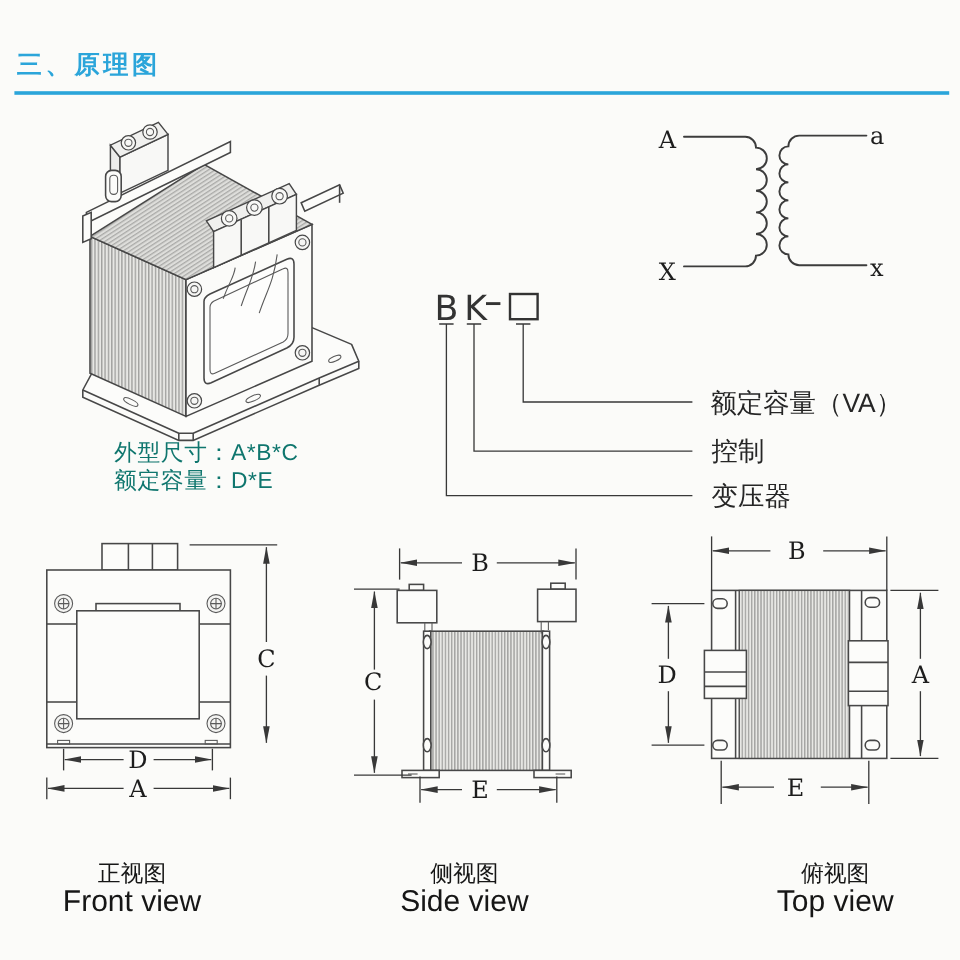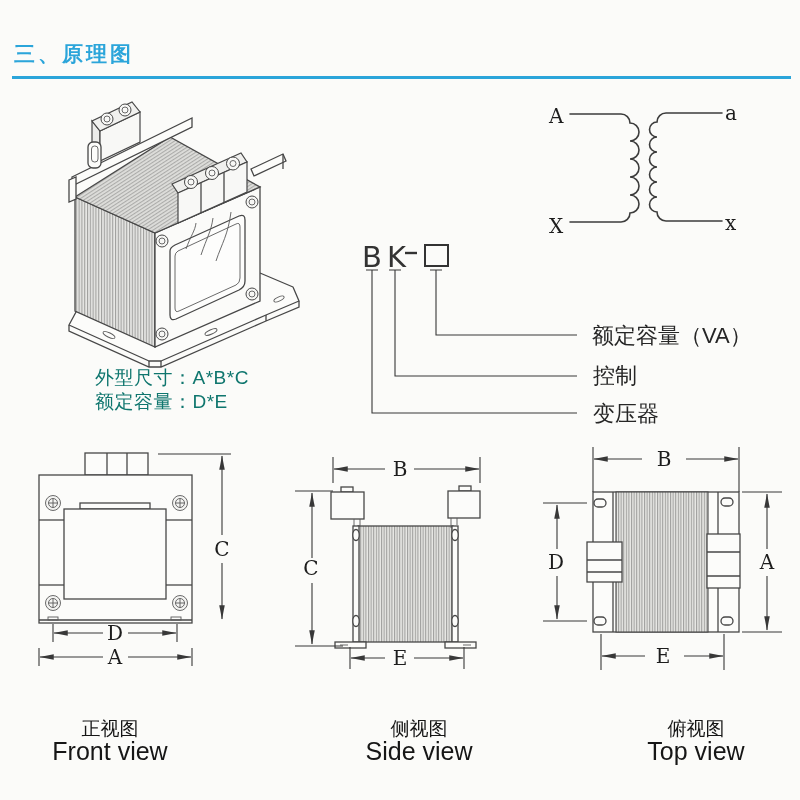--- a/index.html
+++ b/index.html
@@ -296,20 +296,20 @@
   <text x="124" y="24" text-anchor="middle">B</text>
   <text x="16" y="127" text-anchor="middle">D</text>
   <text x="227" y="127" text-anchor="middle">A</text>
   <text x="123" y="221" text-anchor="middle">E</text>
 </svg>
 
 <div class="abs caption" style="left:30px">
   <div>正视图</div>
   <div class="en">Front view</div>
 </div>
-<div class="abs caption" style="left:339px">
+<div class="abs caption" style="left:307px">
   <div>侧视图</div>
   <div class="en">Side view</div>
 </div>
 <div class="abs caption" style="left:616px">
   <div>俯视图</div>
   <div class="en">Top view</div>
 </div>
 
 </body></html>

